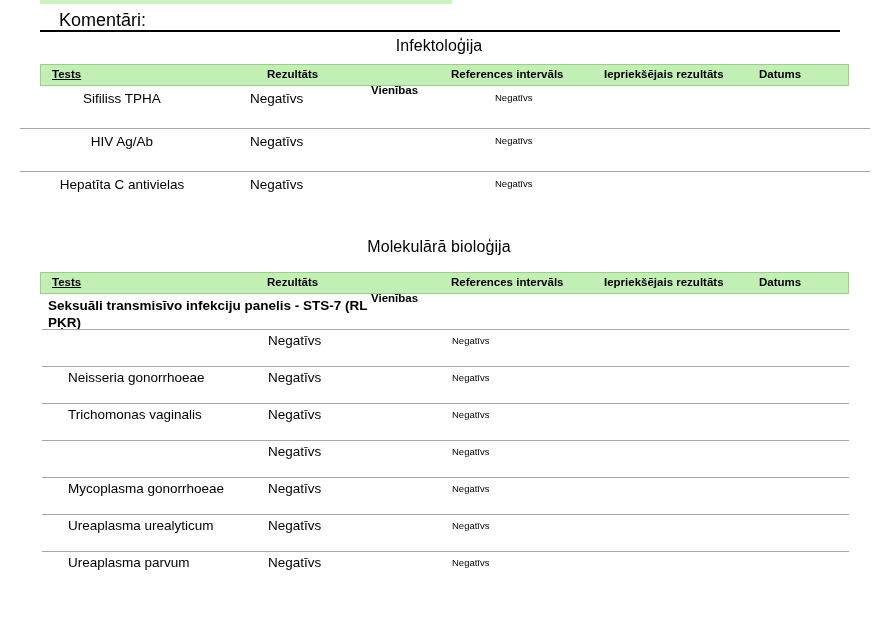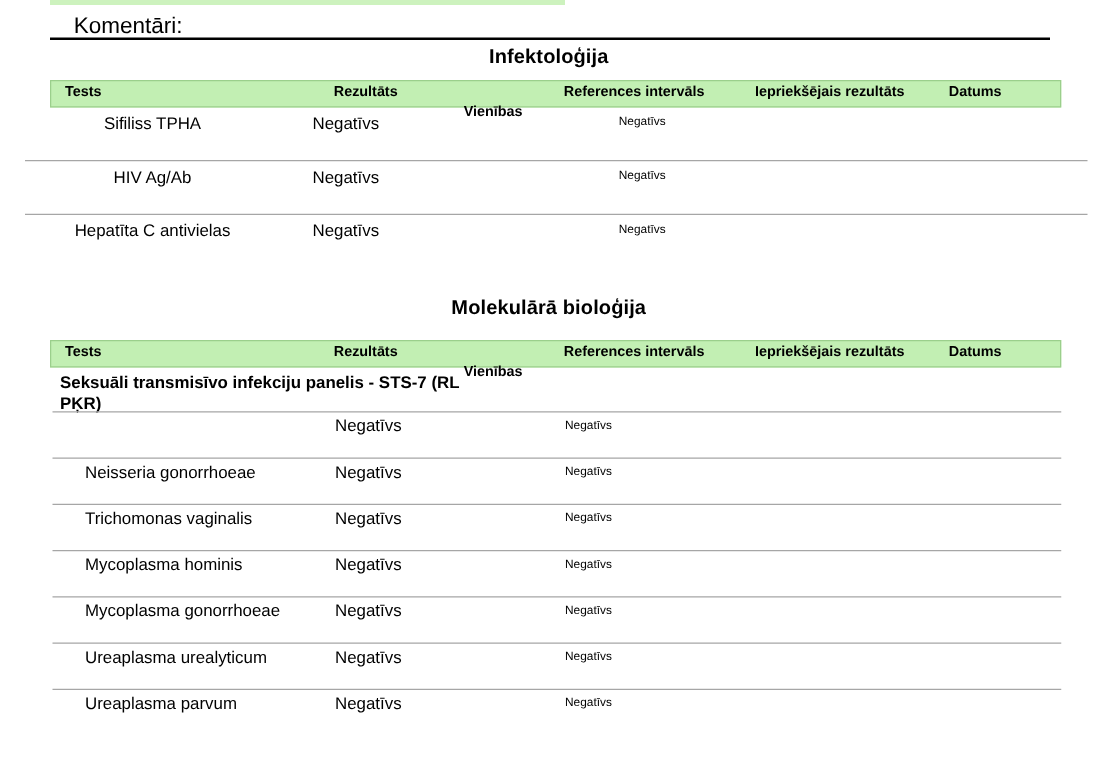--- a/index.html
+++ b/index.html
@@ -51,21 +51,21 @@
     width: 800px;
   }
 
   
   .section-title {
     position: absolute;
     left: 0;
     width: 878px;
     text-align: center;
     font-size: 16px;
-    font-weight: bold;
+    font-weight: normal;
     letter-spacing: 0.1px;
   }
   #title-infek { top: 37px; }
   #title-molek { top: 238px; }
 
   
   .table-block {
     position: absolute;
   }
   #table-infek { left: 0px; top: 64px; width: 878px; }
@@ -82,21 +82,21 @@
   #table-molek .head-row { margin-left: 40px; width: 809px; }
 
   .head-cell {
     position: absolute;
     top: 3px;
     font-size: 11.5px;
     font-weight: bold;
     white-space: nowrap;
     color: #000;
   }
-  .hc-test   { left: 11px; }
+  .hc-test   { left: 11px; text-decoration: underline; }
   .hc-res    { left: 226px; }
   .hc-unit   { left: 330px; margin-top: 16px; }
   .hc-ref    { left: 410px; }
   .hc-prev   { left: 563px; }
   .hc-date   { left: 718px; }
 
   .rows { position: relative; }
 
   .data-row {
     position: relative;
@@ -270,21 +270,20 @@
       <div class="data-row">
         <span class="cell-test">Trichomonas vaginalis</span>
         <span class="cell-res">Negatīvs</span>
         <span class="cell-unit"></span>
         <span class="cell-ref">Negatīvs</span>
         <span class="cell-prev"></span>
         <span class="cell-date"></span>
         <span class="sep"></span>
       </div>
       <div class="data-row">
-        <span class="cell-test">Mycoplasma hominis</span>
         <span class="cell-res">Negatīvs</span>
         <span class="cell-unit"></span>
         <span class="cell-ref">Negatīvs</span>
         <span class="cell-prev"></span>
         <span class="cell-date"></span>
         <span class="sep"></span>
       </div>
       <div class="data-row">
         <span class="cell-test">Mycoplasma gonorrhoeae</span>
         <span class="cell-res">Negatīvs</span>

